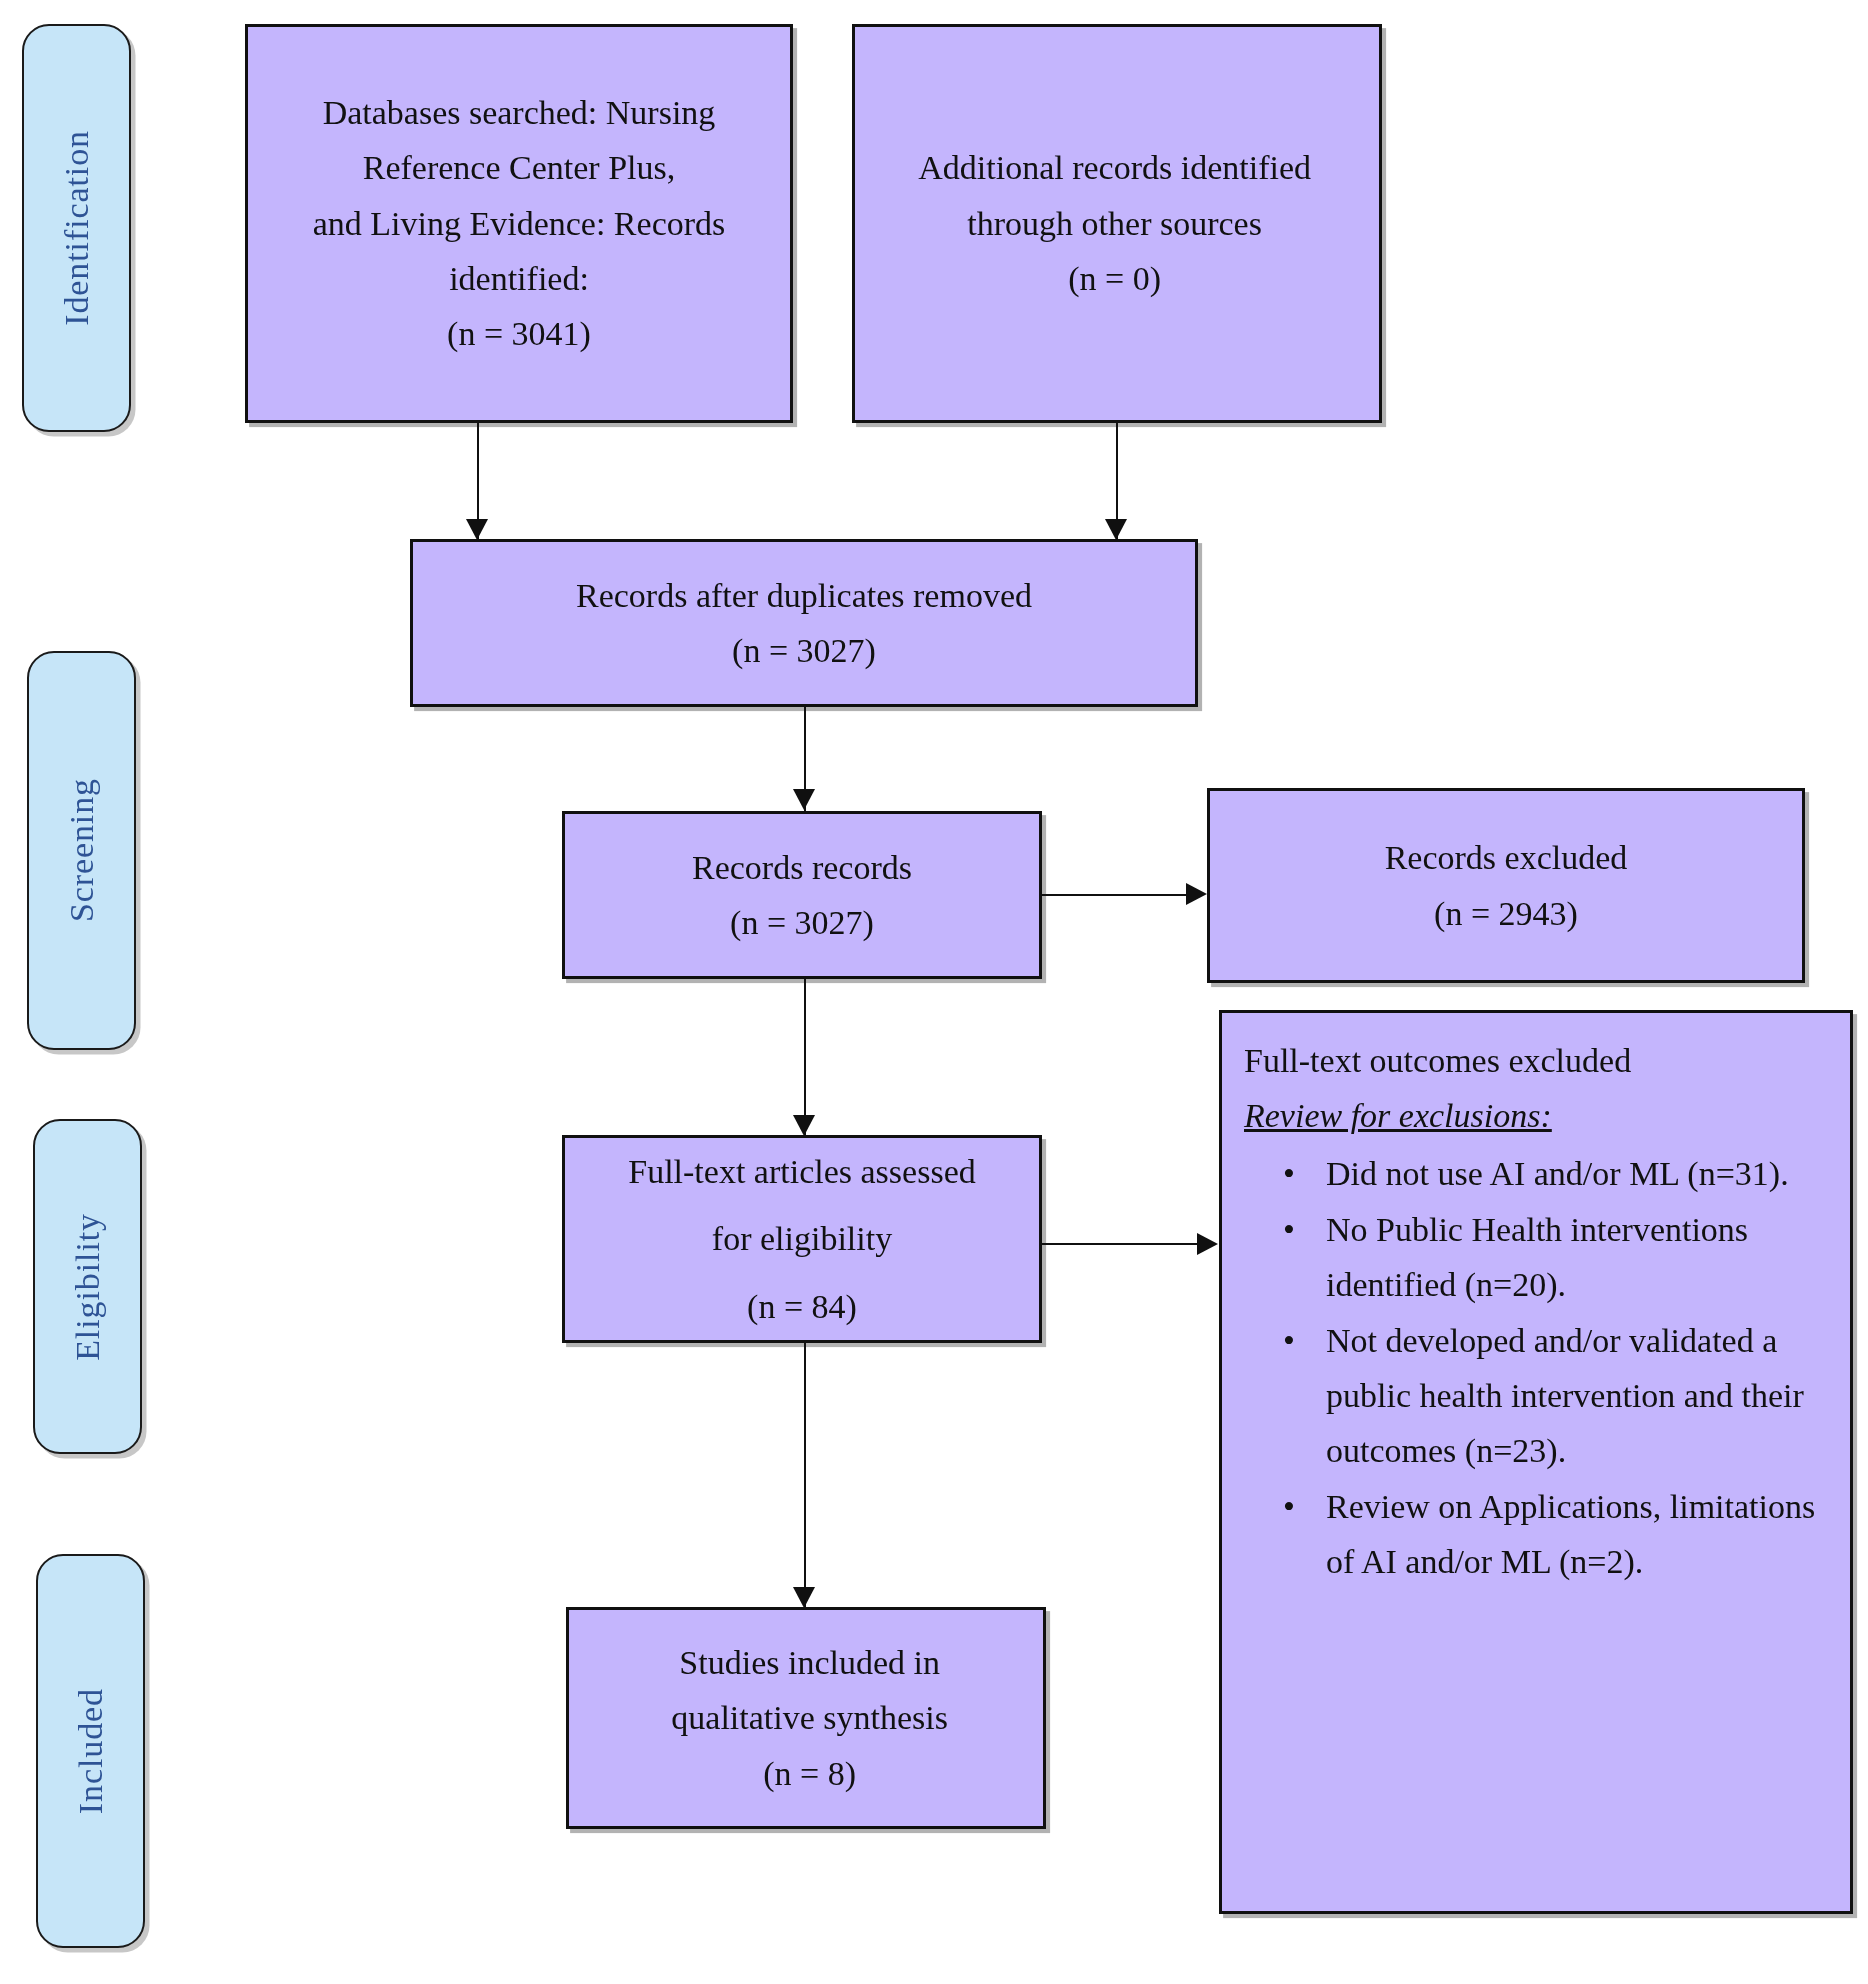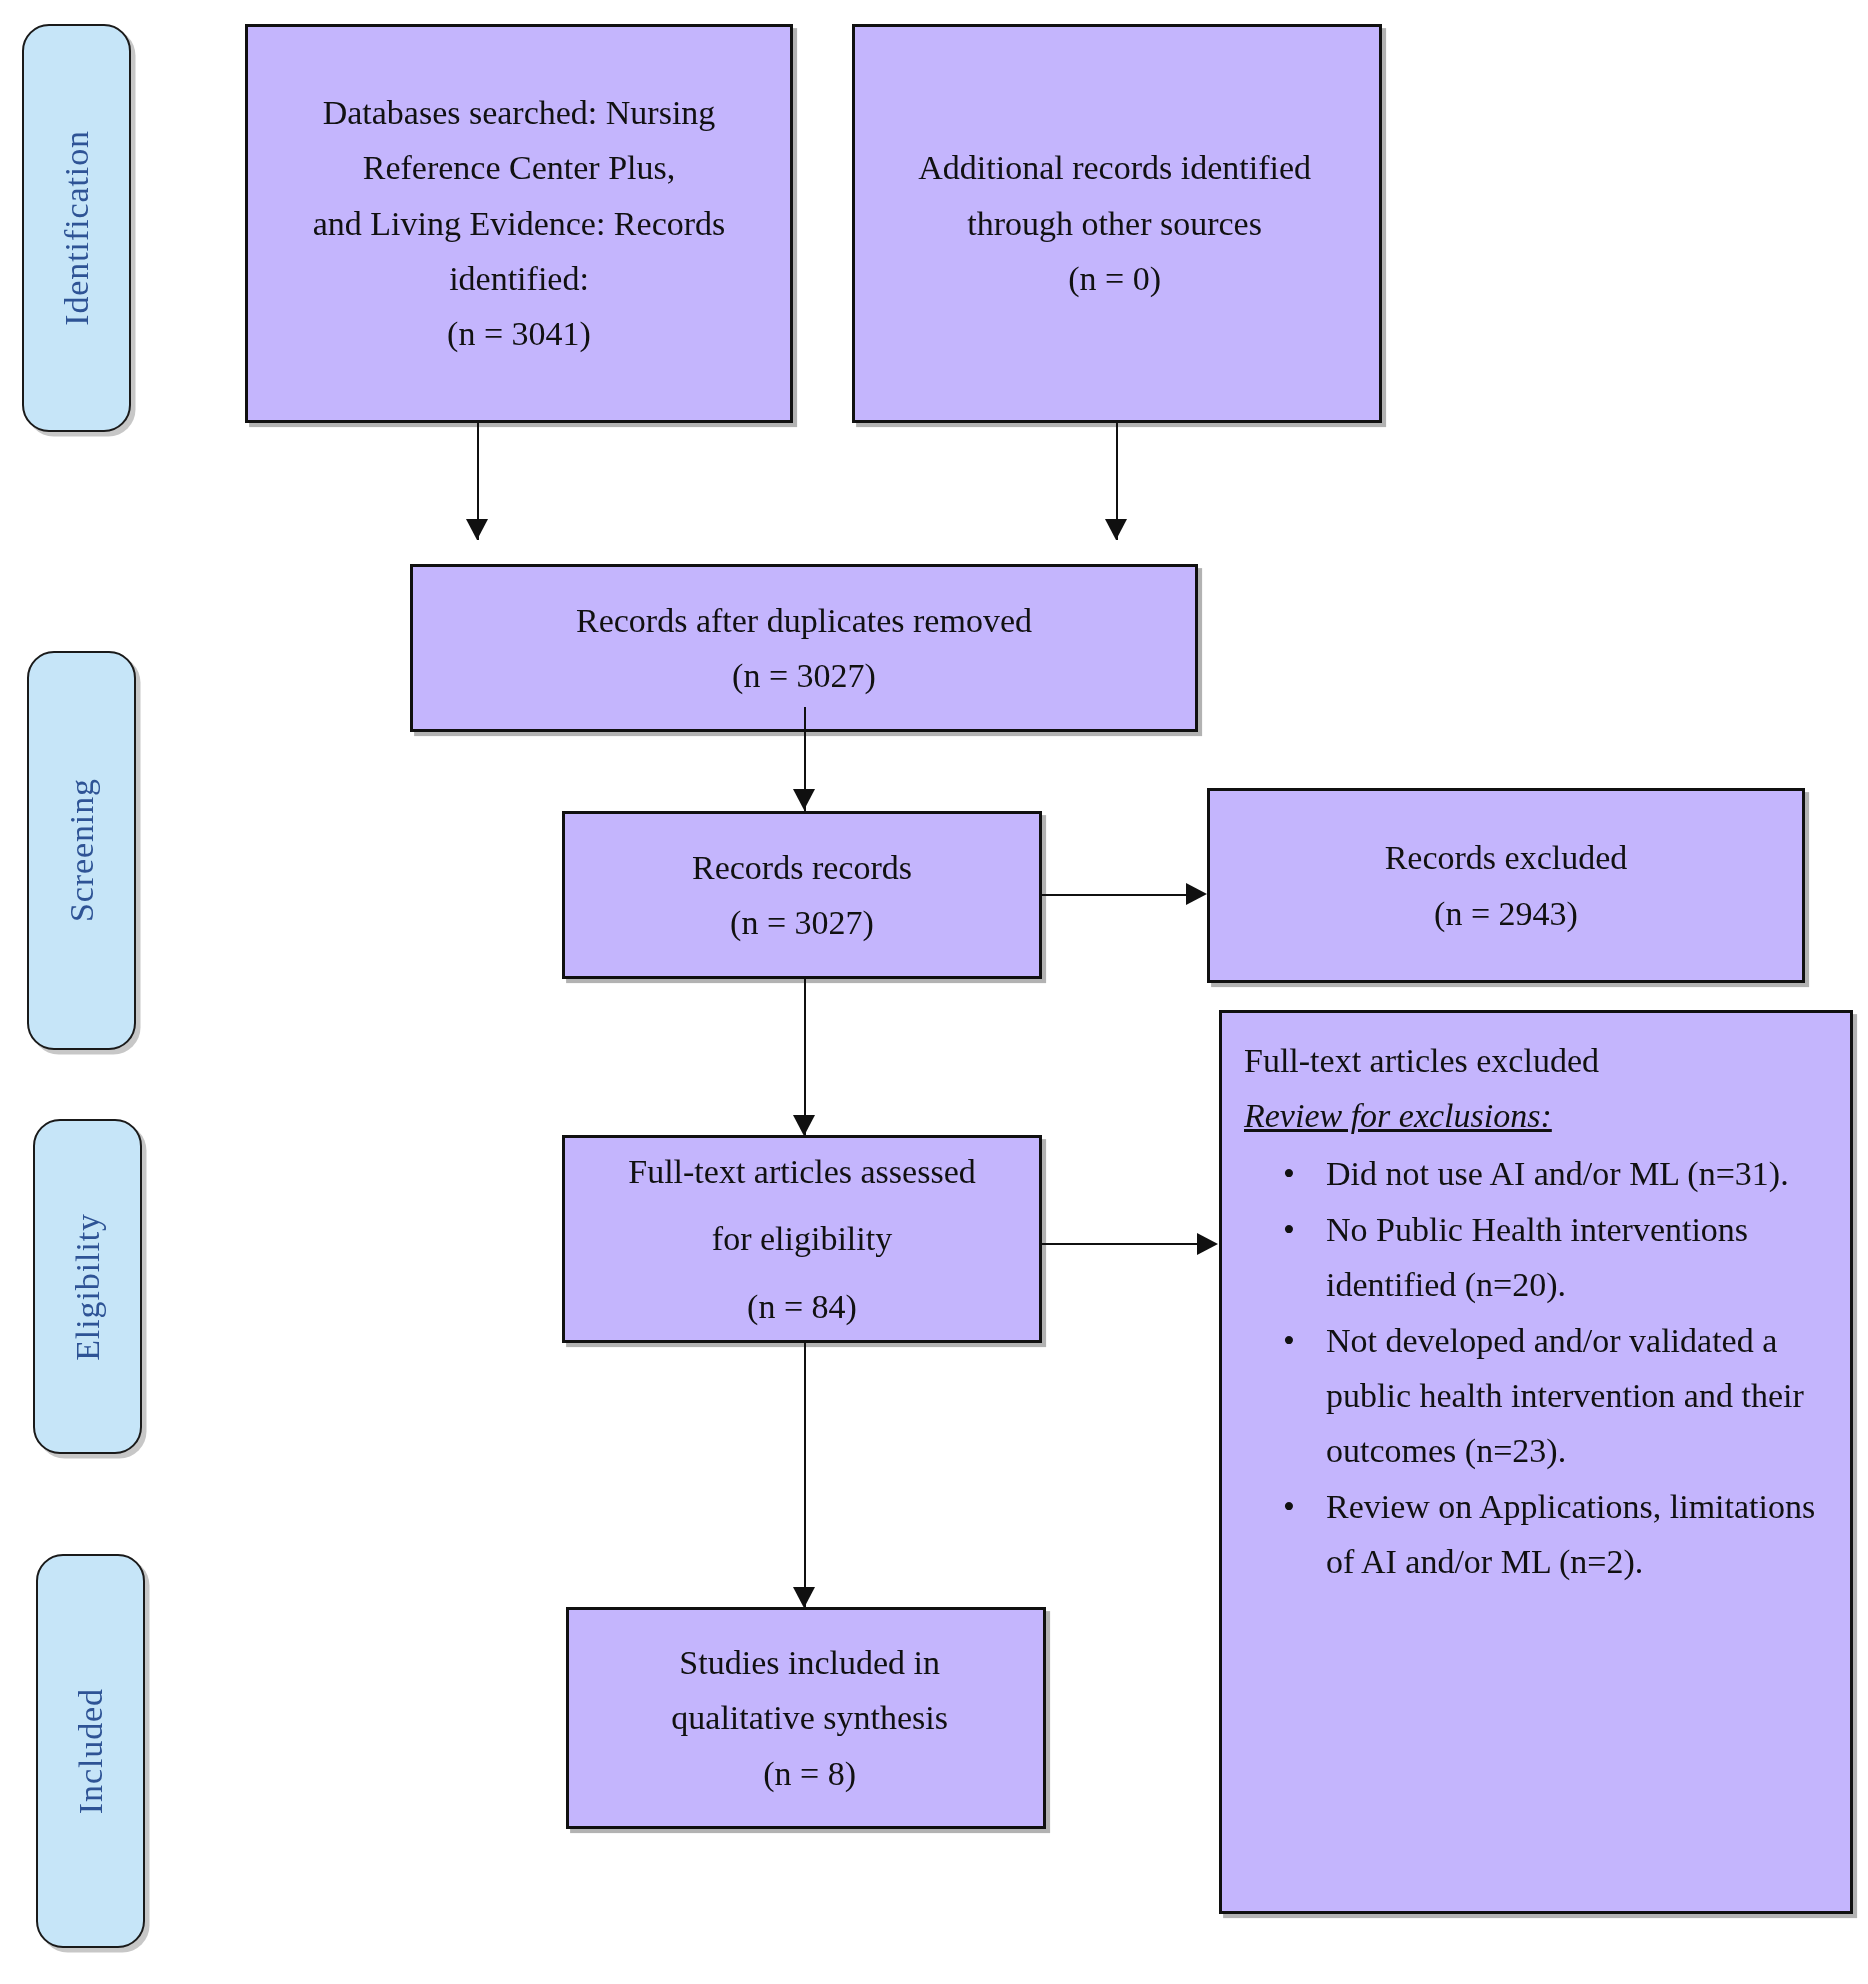--- a/index.html
+++ b/index.html
@@ -160,21 +160,21 @@
     <span class="line">through other sources</span>
     <span class="line">(n = 0)</span>
   </div>
 
   <div class="vline" style="left:477px; top:422px; height:118px;"></div>
   <div class="arrow-down" style="left:466px; top:519px;"></div>
 
   <div class="vline" style="left:1116px; top:422px; height:118px;"></div>
   <div class="arrow-down" style="left:1105px; top:519px;"></div>
 
-  <div class="box" style="left:410px; top:564px; width:788px; height:168px;">
+  <div class="box" style="left:410px; top:539px; width:788px; height:168px;">
     <span class="line">Records after duplicates removed</span>
     <span class="line">(n = 3027)</span>
   </div>
 
   <div class="vline" style="left:804px; top:707px; height:104px;"></div>
   <div class="arrow-down" style="left:793px; top:789px;"></div>
 
   <div class="box" style="left:562px; top:811px; width:480px; height:168px;">
     <span class="line">Records records</span>
     <span class="line">(n = 3027)</span>
@@ -191,21 +191,21 @@
   <div class="vline" style="left:804px; top:978px; height:159px;"></div>
   <div class="arrow-down" style="left:793px; top:1115px;"></div>
 
   <div class="box" style="left:562px; top:1135px; width:480px; height:208px;gap:12px;">
     <span class="line">Full-text articles assessed</span>
     <span class="line">for eligibility</span>
     <span class="line">(n = 84)</span>
   </div>
 
   <div class="box left-align" style="left:1219px; top:1010px; width:634px; height:904px;">
-    <span class="hdr">Full-text articles excluded</span>
+    <span class="hdr">Full-text outcomes excluded</span>
     <span class="hdr underline-italic">Review for exclusions:</span>
     <ul class="reasons">
       <li>
         <span class="bullet">•</span>
         <span>Did not use AI and/or ML (n=31).</span>
       </li>
       <li>
         <span class="bullet">•</span>
         <span>No Public Health interventions identified (n=20).</span>
       </li>

